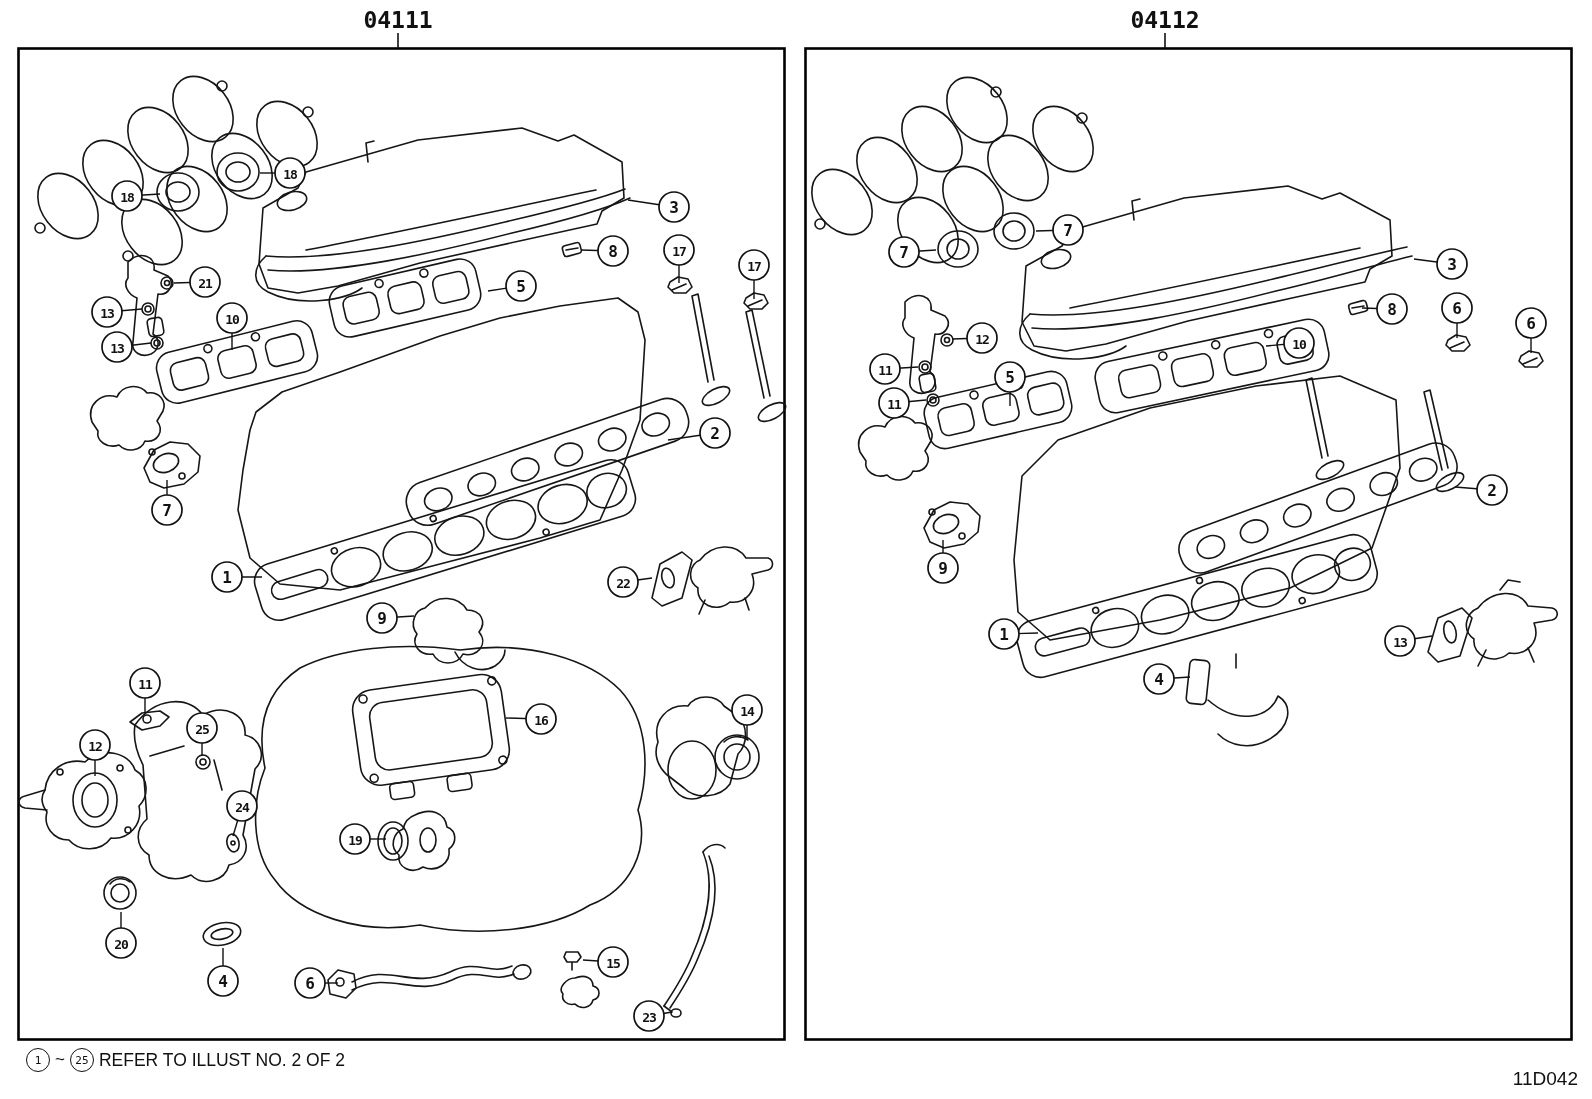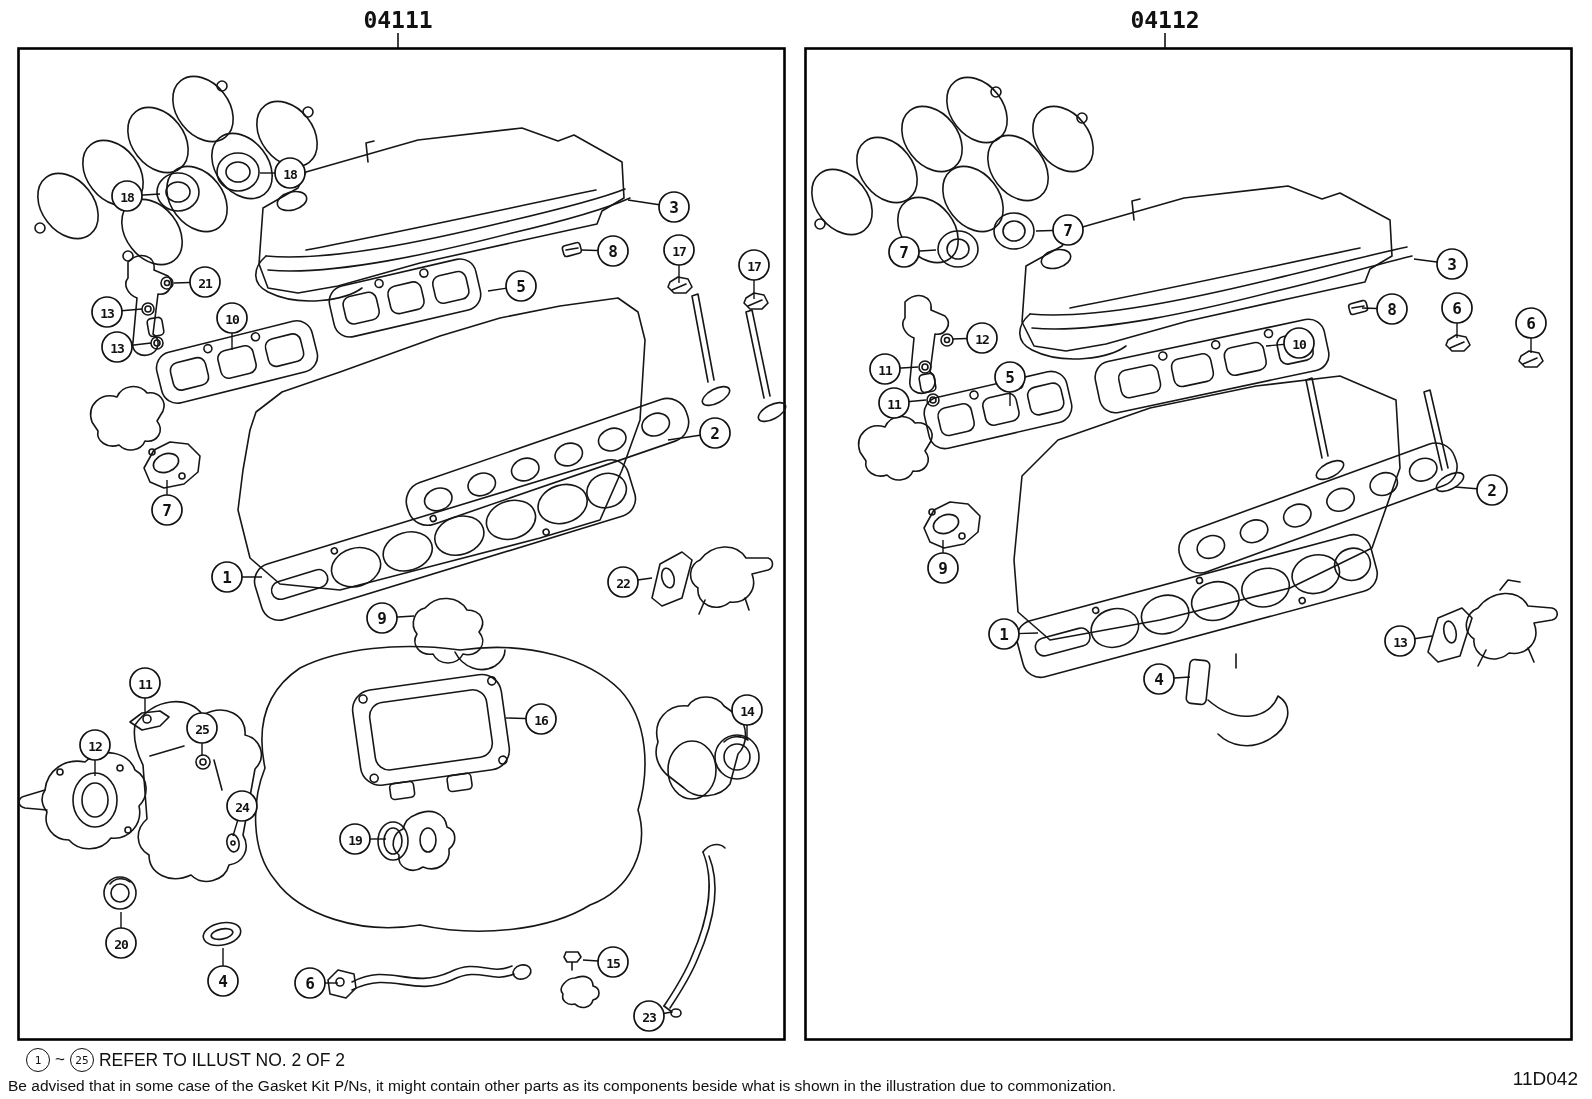--- a/index.html
+++ b/index.html
@@ -506,15 +506,14 @@
         <text x="1159" y="684.5" class="num">4</text>
       </g>
 </svg>
 
 <div class="footer-line1">
   <span class="circ">1</span>
   <span class="tilde">~</span>
   <span class="circ">25</span>
   <span>REFER TO ILLUST NO. 2 OF 2</span>
 </div>
-<div class="footer-line2">Be advised that in some case of the Gasket Kit P/Ns,  it might contain other parts as its components beside what is shown in the illustration due to commonization.</div>
 <div class="code">11D042</div>
 </div>
 
 </body></html>

